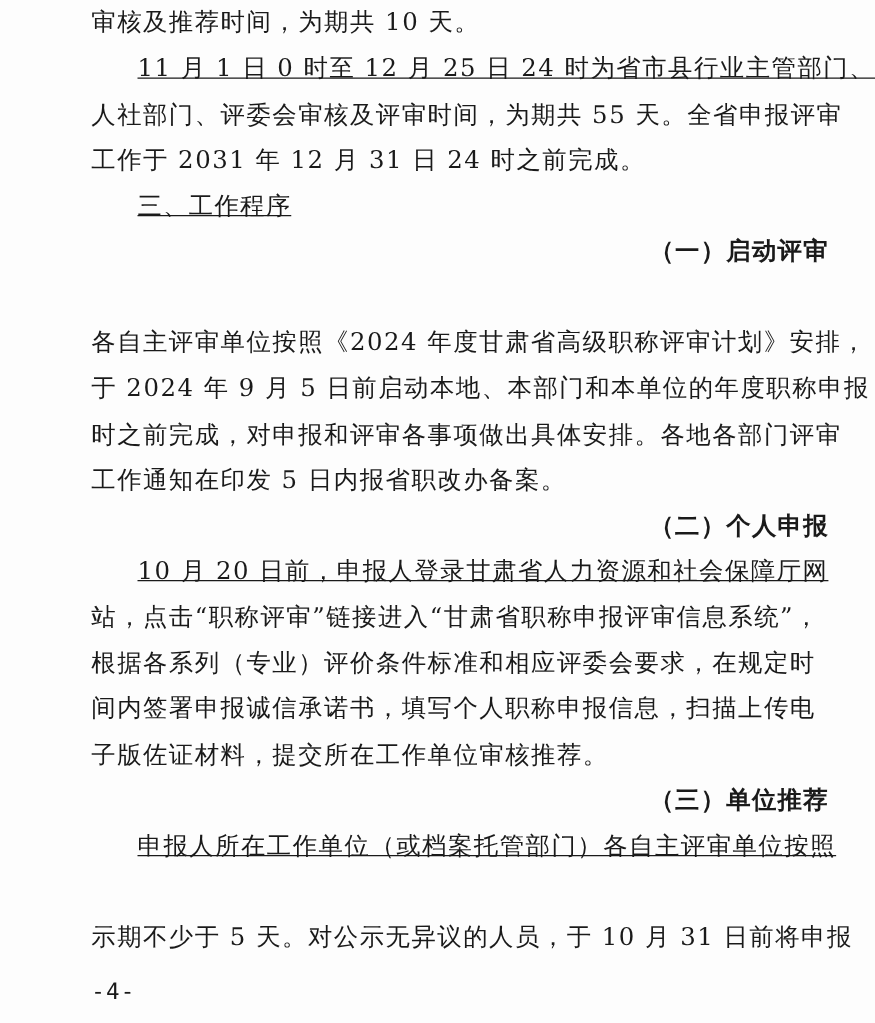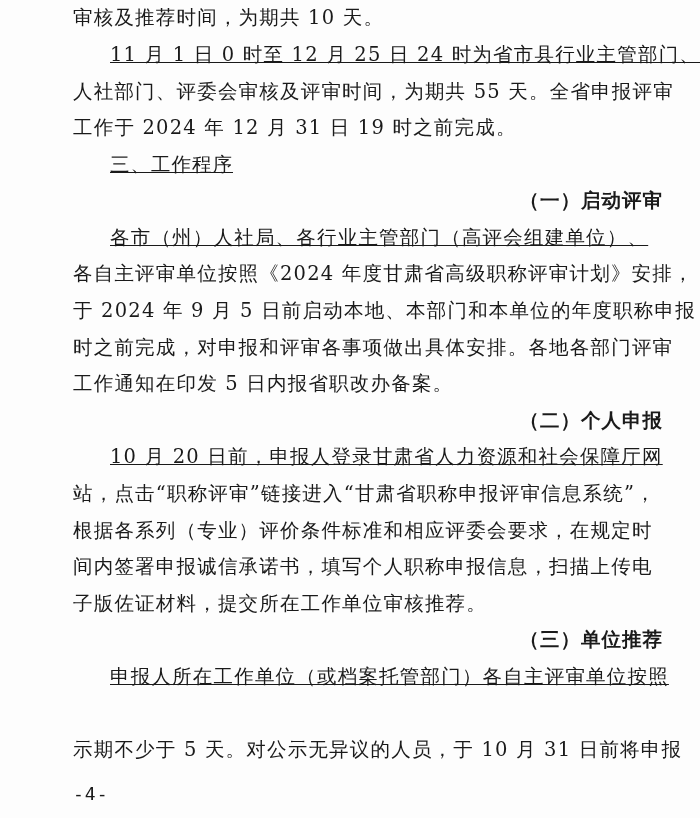--- a/index.html
+++ b/index.html
@@ -20,24 +20,23 @@
   .subheading { font-weight: bold; letter-spacing: 1px; left: 118px; text-align: right; }
   .pagenum { position: absolute; left: 73px; font-size: 18px; letter-spacing: 1px; font-family: "DejaVu Sans Mono", monospace; }
 </style>
 </head>
 <body>
 
 <div class="page">
   <div class="line" style="top:6px">审核及推荐时间，为期共 10 天。</div>
   <div class="line indent" style="top:43px">11 月 1 日 0 时至 12 月 25 日 24 时为省市县行业主管部门、</div>
   <div class="line" style="top:80px">人社部门、评委会审核及评审时间，为期共 55 天。全省申报评审</div>
-  <div class="line" style="top:116px">工作于 2024 年 12 月 31 日 19 时之前完成。</div>
+  <div class="line" style="top:116px">工作于 2031 年 12 月 31 日 24 时之前完成。</div>
   <div class="line indent heading" style="top:153px">三、工作程序</div>
   <div class="line subheading" style="top:189px">（一）启动评审</div>
-  <div class="line indent" style="top:226px">各市（州）人社局、各行业主管部门（高评会组建单位）、</div>
   <div class="line" style="top:262px">各自主评审单位按照《2024 年度甘肃省高级职称评审计划》安排，</div>
   <div class="line" style="top:299px">于 2024 年 9 月 5 日前启动本地、本部门和本单位的年度职称申报</div>
   <div class="line" style="top:336px">时之前完成，对申报和评审各事项做出具体安排。各地各部门评审</div>
   <div class="line" style="top:372px">工作通知在印发 5 日内报省职改办备案。</div>
   <div class="line subheading" style="top:409px">（二）个人申报</div>
   <div class="line indent" style="top:445px">10 月 20 日前，申报人登录甘肃省人力资源和社会保障厅网</div>
   <div class="line" style="top:482px">站，点击“职称评审”链接进入“甘肃省职称申报评审信息系统”，</div>
   <div class="line" style="top:519px">根据各系列（专业）评价条件标准和相应评委会要求，在规定时</div>
   <div class="line" style="top:555px">间内签署申报诚信承诺书，填写个人职称申报信息，扫描上传电</div>
   <div class="line" style="top:592px">子版佐证材料，提交所在工作单位审核推荐。</div>

